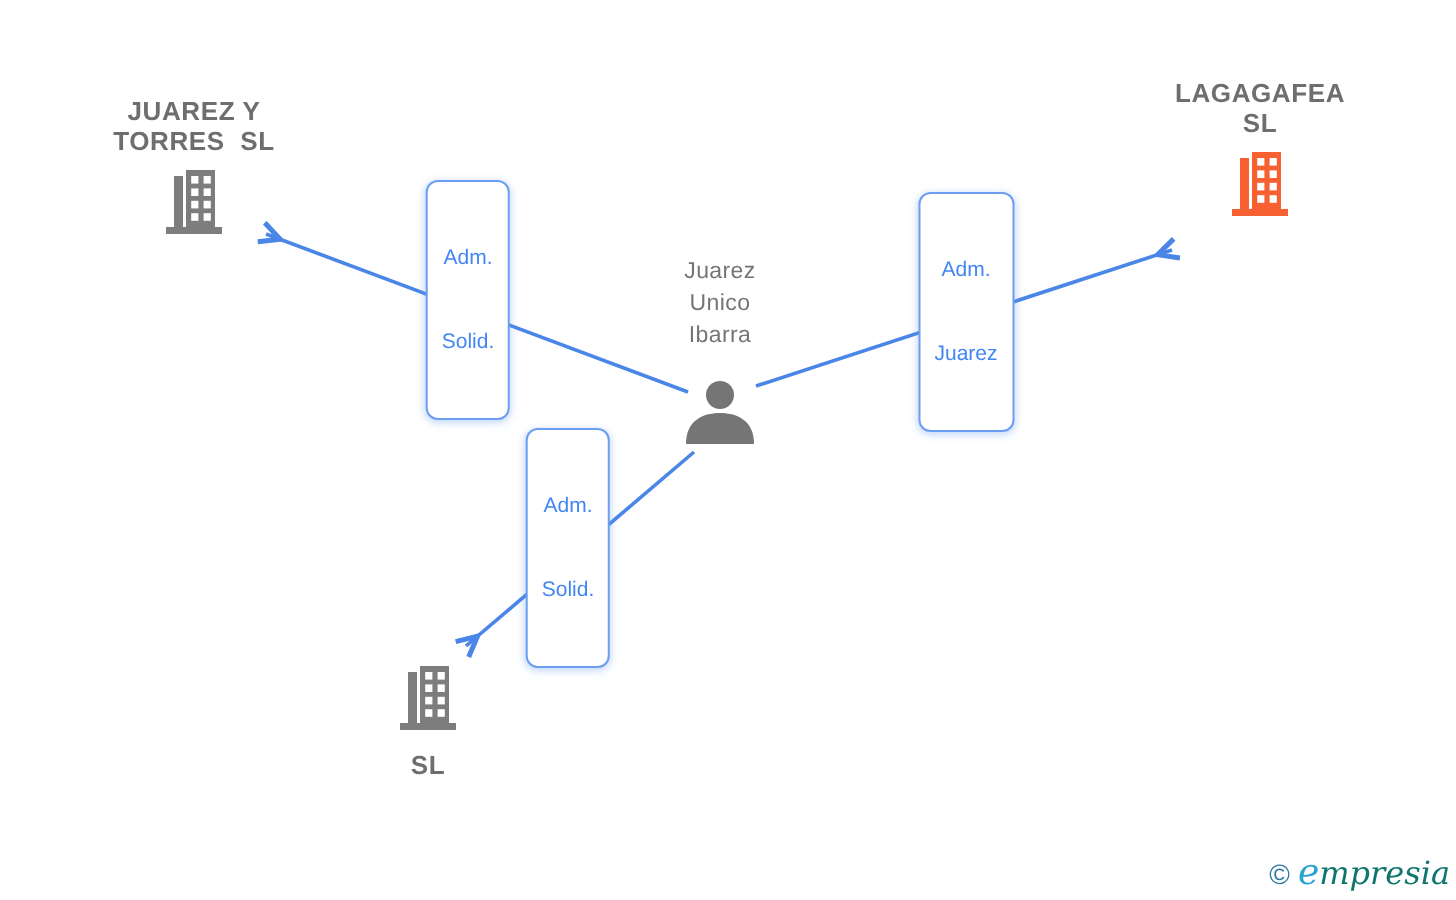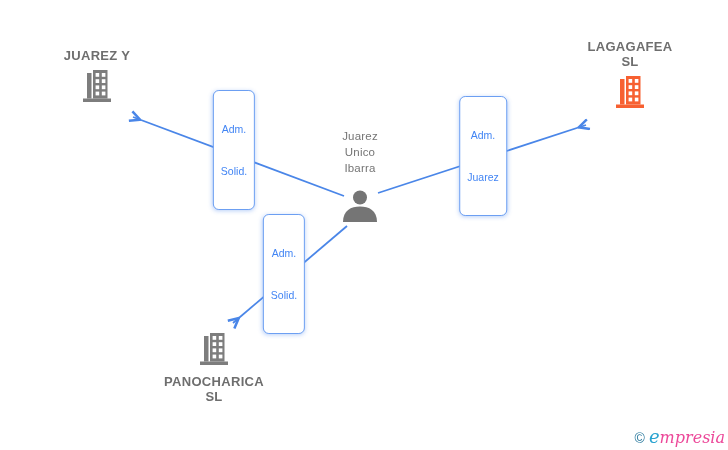--- a/index.html
+++ b/index.html
@@ -62,41 +62,42 @@
     bottom: 3px;
     display: flex;
     align-items: baseline;
     gap: 4px;
     cursor: pointer;
     font-size: 15px;
   }
   .copyright-sym { color: #2b7a9e; font-size: 14px; }
   .brand { font-family: "DejaVu Serif", serif; font-style: italic; font-size: 16px; }
   .brand-e    { color: #29a3d0; font-size: 18px; }
-  .brand-rest { color: #ec4899; }
+  .brand-rest { color: #0f766e; }
 </style>
 </head>
 <body>
 
 <div class="canvas">
 
   <svg class="edges-layer" width="728" height="450" viewBox="0 0 728 450">
     <defs>
       <marker id="arrow" viewBox="0 0 10 10" refX="7" refY="5" markerWidth="7" markerHeight="7" orient="auto">
         <path d="M9,1 L1,5 L9,9" fill="none" stroke="#4a86e8" stroke-width="2"></path>
       </marker>
     </defs>
     <line x1="344" y1="196" x2="133" y2="117" stroke="#4a86e8" stroke-width="1.8" marker-end="url(#arrow)"></line>
     <line x1="378" y1="193" x2="586" y2="125" stroke="#4a86e8" stroke-width="1.8" marker-end="url(#arrow)"></line>
     <line x1="347" y1="226" x2="233" y2="323" stroke="#4a86e8" stroke-width="1.8" marker-end="url(#arrow)"></line>
   </svg>
 
   <div class="node" style="left:27px; top:48px;">
     <div class="node-label">
       <span class="line">JUAREZ Y</span>
+      <span class="line">TORRES  SL</span>
     </div>
     <span class="icon-wrap">
       <svg width="28" height="32" viewBox="0 0 28 32" class="building-gray">
         <rect x="0" y="28.5" width="28" height="3.5"></rect>
         <rect x="4" y="3" width="4.5" height="25.5"></rect>
         <rect x="10" y="0" width="14.5" height="28.5"></rect>
         <g fill="#ffffff">
           <rect x="12.6" y="3" width="3.6" height="3.8"></rect>
             <rect x="18.8" y="3" width="3.6" height="3.8"></rect>
           <rect x="12.6" y="9.2" width="3.6" height="3.8"></rect>
@@ -146,21 +147,20 @@
           <rect x="12.6" y="9.2" width="3.6" height="3.8"></rect>
             <rect x="18.8" y="9.2" width="3.6" height="3.8"></rect>
           <rect x="12.6" y="15.4" width="3.6" height="3.8"></rect>
             <rect x="18.8" y="15.4" width="3.6" height="3.8"></rect>
           <rect x="12.6" y="21.6" width="3.6" height="3.8"></rect>
             <rect x="18.8" y="21.6" width="3.6" height="3.8"></rect>
         </g>
       </svg>
     </span>
     <div class="node-label" style="margin-top:5px;">
-      <span class="line">PANOCHARICA</span>
       <span class="line">SL</span>
     </div>
   </div>
 
   <div class="node" style="left:290px; top:128px;">
     <div class="person-name">
       <span class="line">Juarez</span>
       <span class="line">Unico</span>
       <span class="line">Ibarra</span>
     </div>

